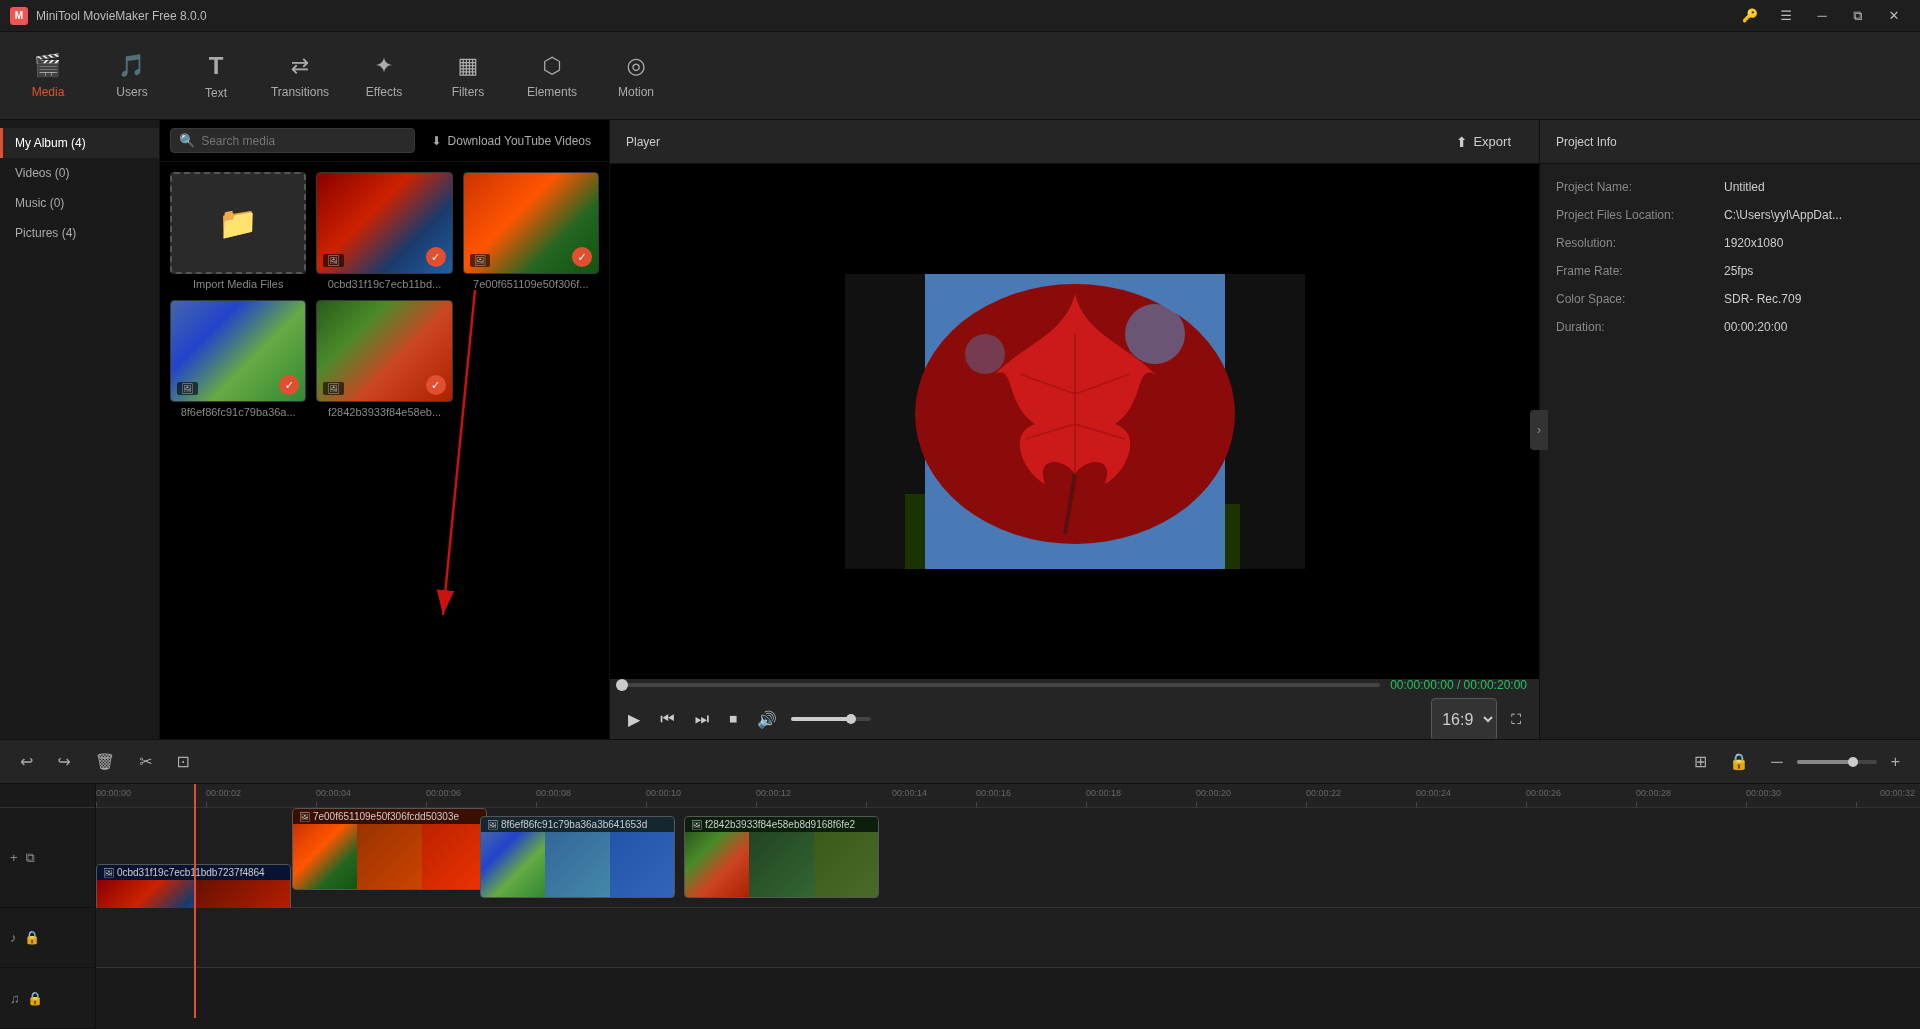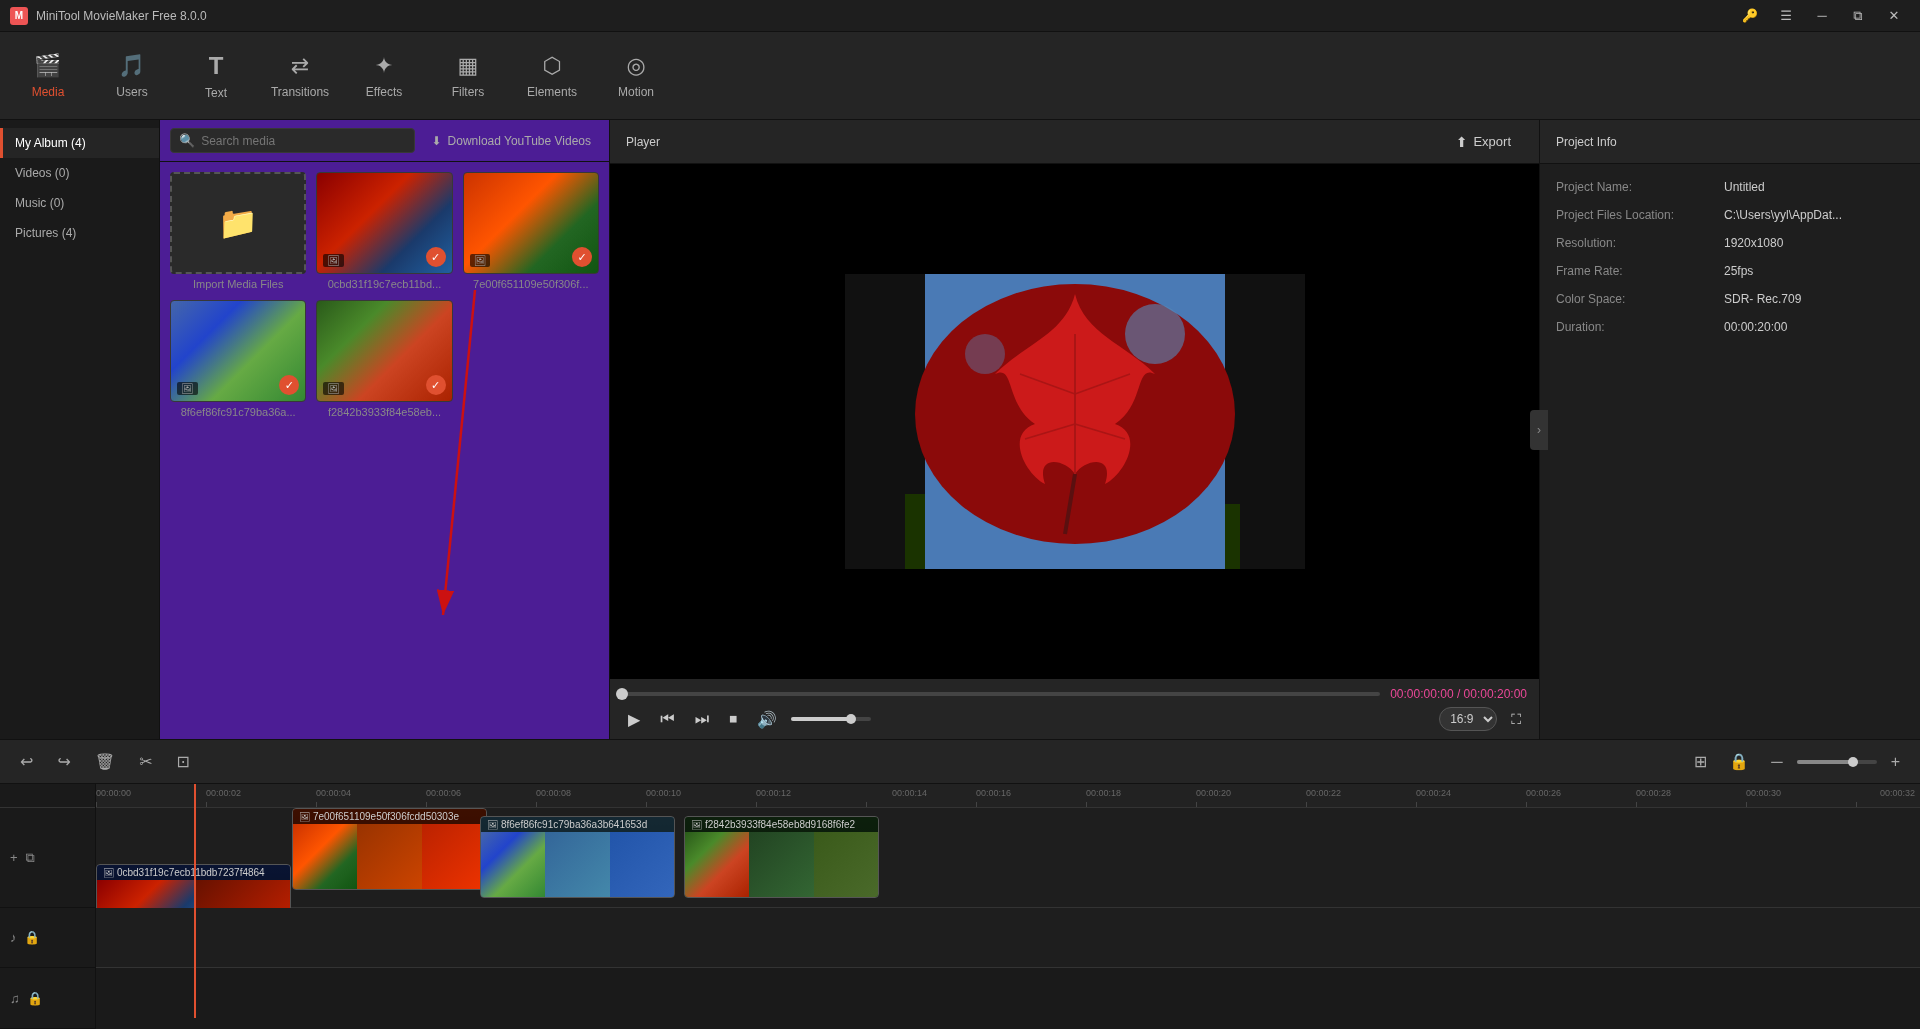--- a/index.html
+++ b/index.html
@@ -83,21 +83,21 @@
     
     #main-content {
       flex: 1;
       display: flex;
       overflow: hidden;
     }
 
     
     #left-panel {
       width: 610px;
-      background: #4c1d95;
+      background: #000000;
       display: flex;
       flex-direction: column;
       border-right: 1px solid #111;
     }
 
     #media-nav {
       width: 160px;
       background: #1a1a1a;
       border-right: 1px solid #111;
       padding-top: 8px;
@@ -310,21 +310,21 @@
       width: 12px; height: 12px;
       background: #ccc;
       border-radius: 50%;
       position: absolute;
       top: -4px;
       left: 0%;
       transform: translateX(-50%);
     }
 
     #time-display {
-      color: #ec4899;
+      color: #22c55e;
       font-size: 12px;
       white-space: nowrap;
     }
 
     #controls-row {
       display: flex;
       align-items: center;
       gap: 8px;
     }
 
@@ -358,23 +358,23 @@
       border-radius: 50%;
       position: absolute;
       top: -3px; left: 75%;
       transform: translateX(-50%);
     }
 
     #aspect-select {
       background: #333;
       border: 1px solid #555;
       color: #ccc;
-      padding: 3px 6px;
-      border-radius: 12px;
-      font-size: 12px;
+      padding: 11px 6px;
+      border-radius: 4px;
+      font-size: 16px;
       cursor: pointer;
     }
 
     .ctrl-spacer { flex: 1; }
 
     #fullscreen-btn {
       background: transparent;
       border: none;
       color: #ccc;
       cursor: pointer;

